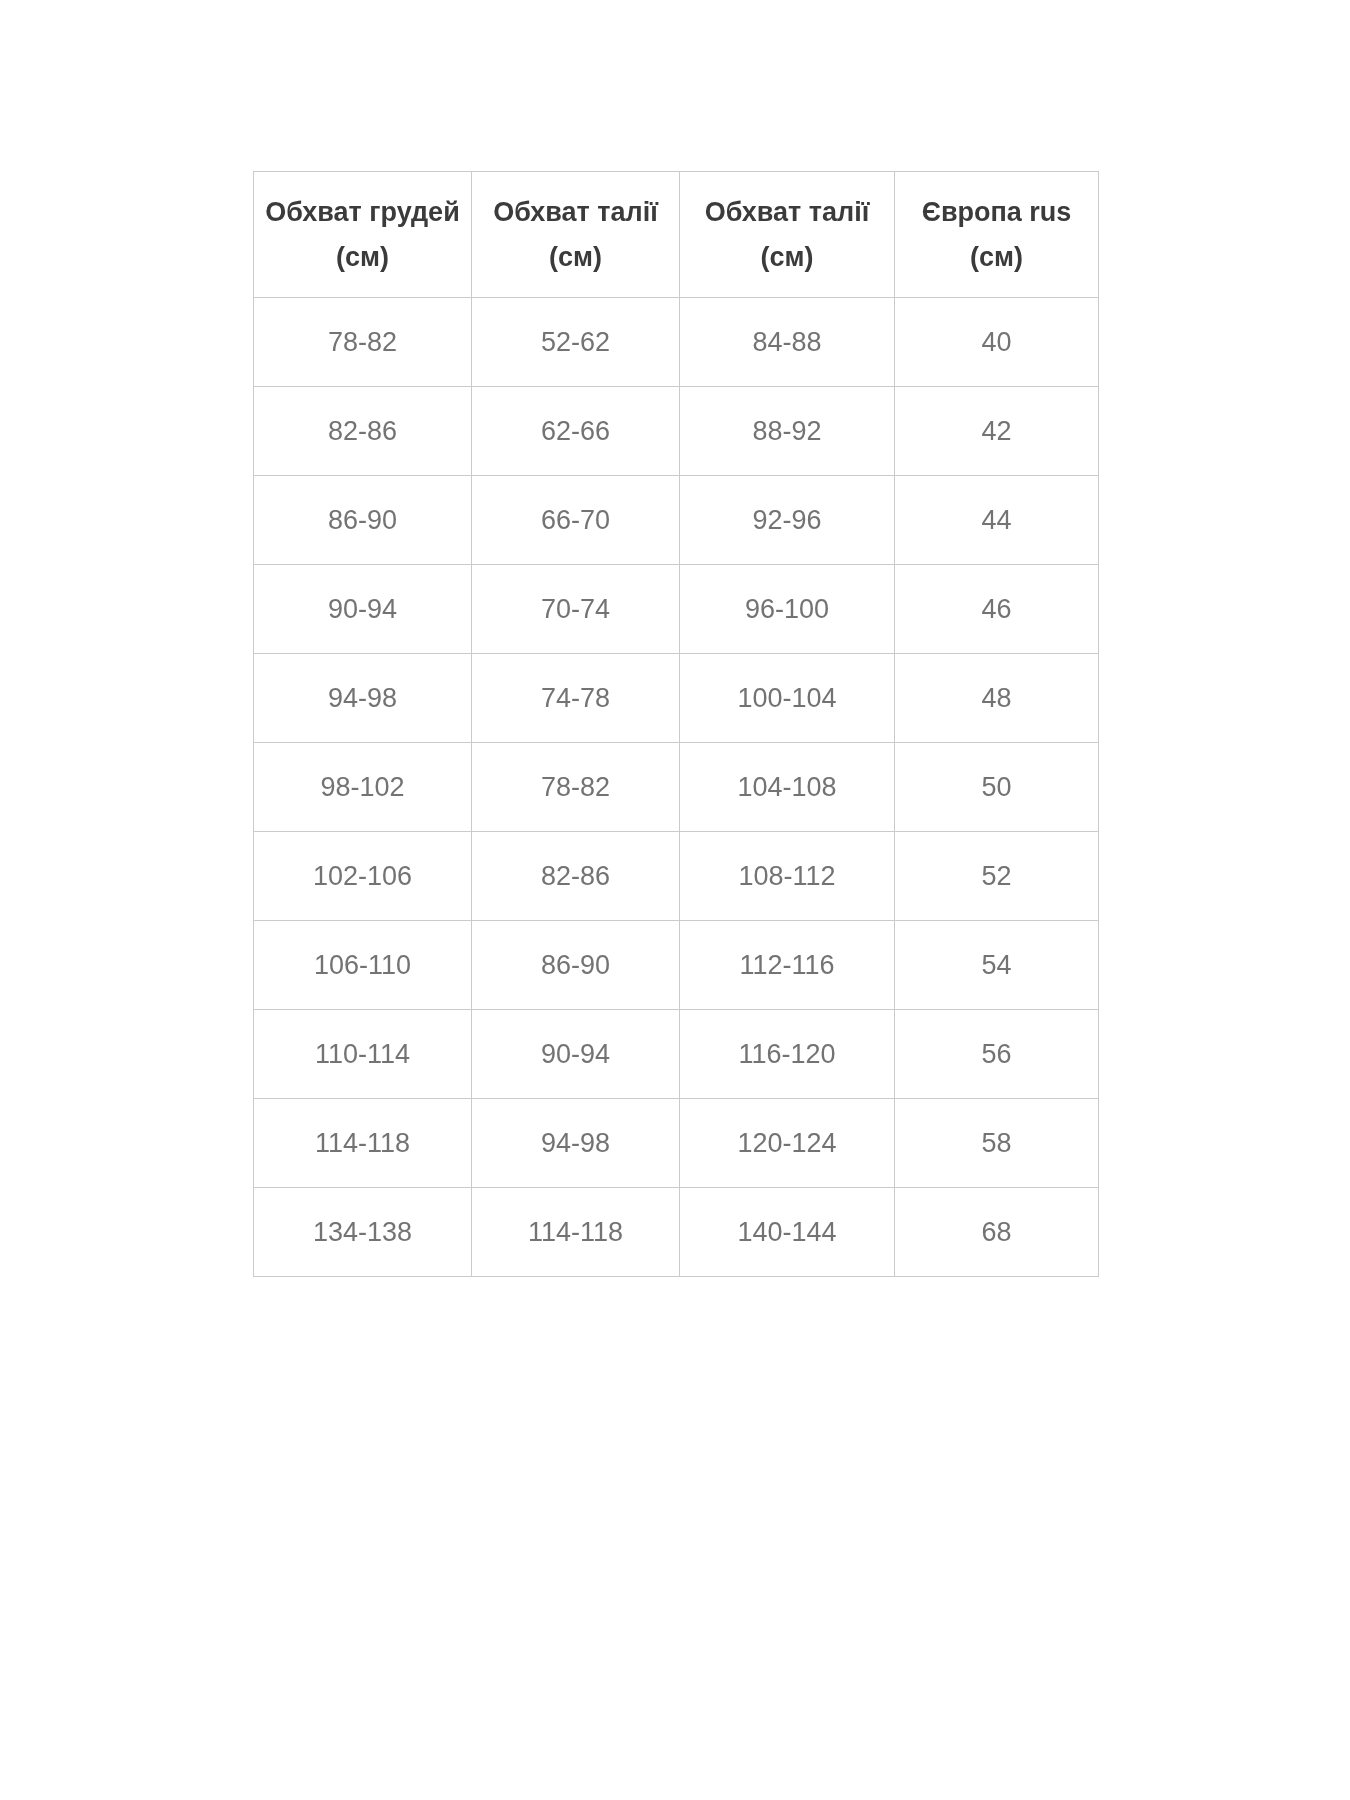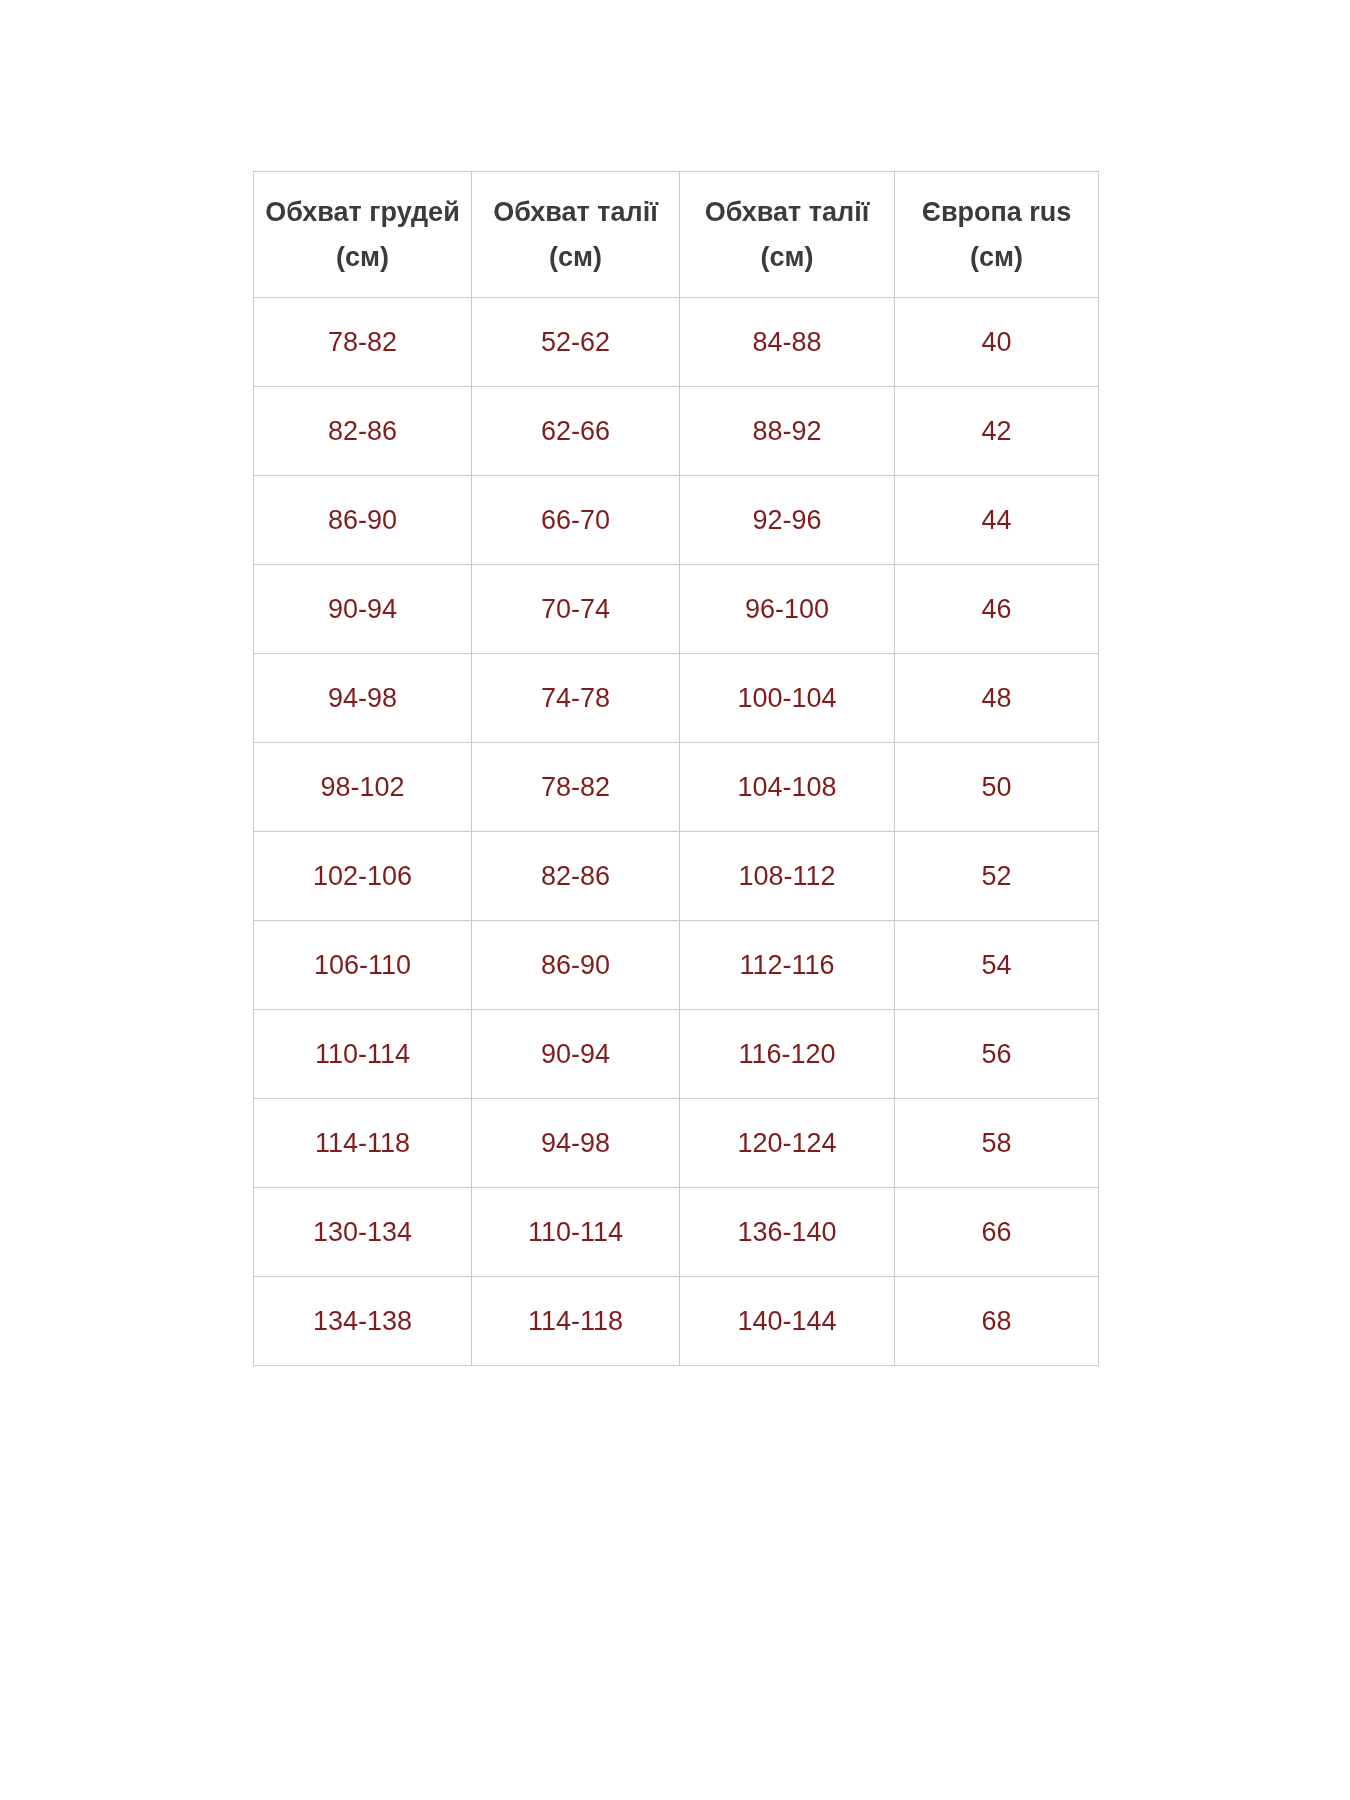--- a/index.html
+++ b/index.html
@@ -42,21 +42,21 @@
     height: 126px;
     font-size: 27px;
     font-weight: bold;
     line-height: 1.65;
     color: #3b3b3b;
   }
   table.size-table tbody td {
     height: 89px;
     font-size: 27px;
     font-weight: normal;
-    color: #7f1d1d;
+    color: #737373;
   }
 </style>
 </head>
 <body>
 
 <div class="size-table-wrap">
   <table class="size-table">
     <colgroup>
       <col class="c1">
         <col class="c2">
@@ -126,26 +126,20 @@
           <td>116-120</td>
           <td>56</td>
         </tr>
         <tr>
           <td>114-118</td>
           <td>94-98</td>
           <td>120-124</td>
           <td>58</td>
         </tr>
         <tr>
-          <td>130-134</td>
-          <td>110-114</td>
-          <td>136-140</td>
-          <td>66</td>
-        </tr>
-        <tr>
           <td>134-138</td>
           <td>114-118</td>
           <td>140-144</td>
           <td>68</td>
         </tr>
       </tbody>
   </table>
 </div>
 
 </body></html>

